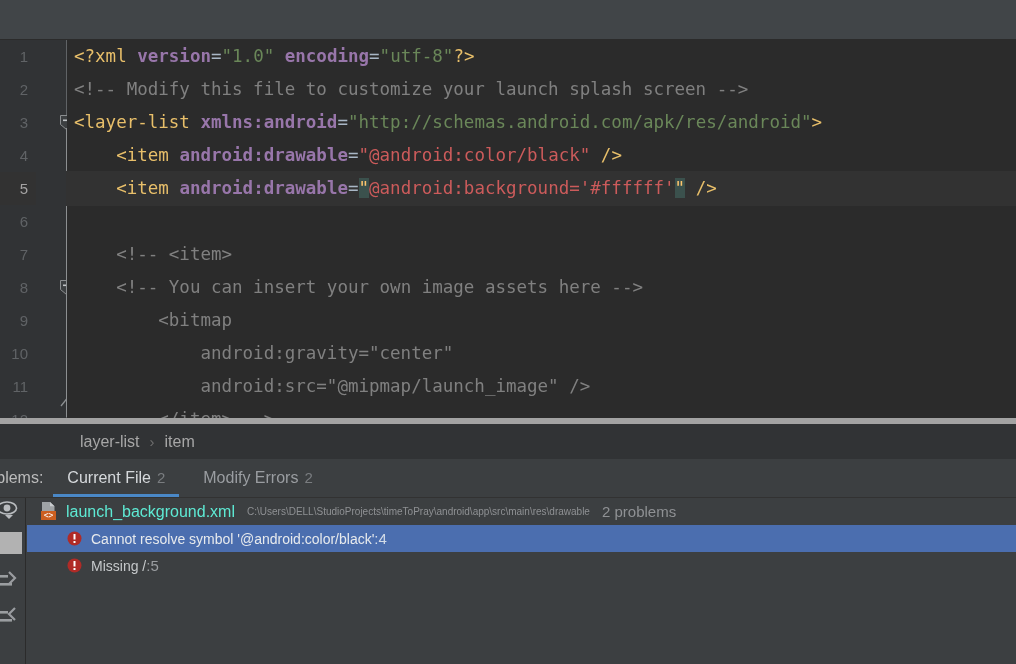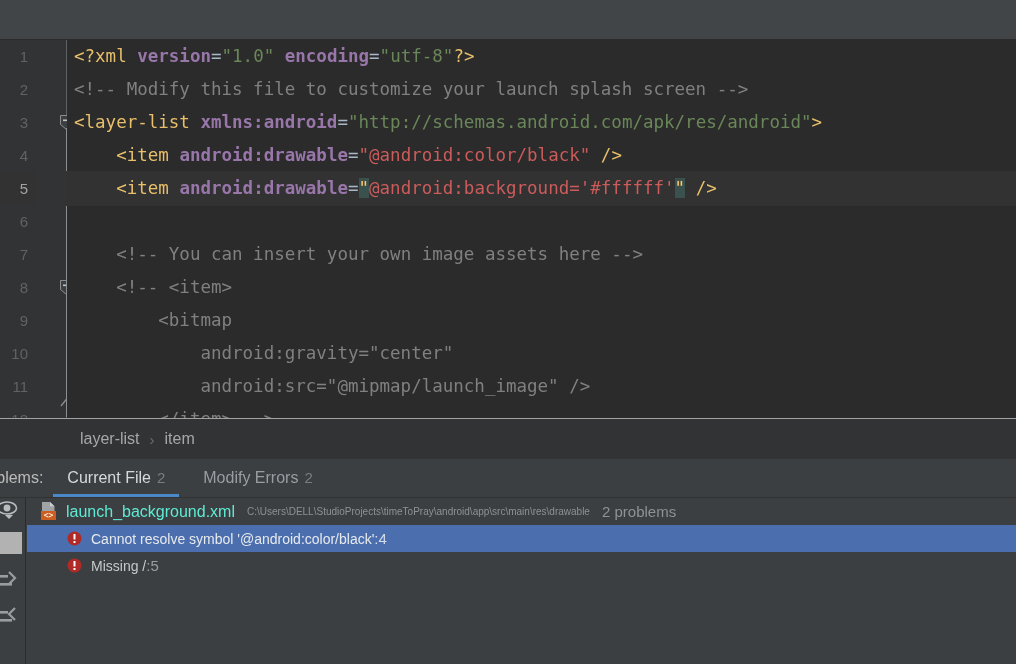--- a/index.html
+++ b/index.html
@@ -102,21 +102,21 @@
     left: 66px;
     width: 1px;
     background: #606366;
   }
 
   
   .breadcrumb {
     position: absolute; left: 0; top: 418px;
     width: 1016px; height: 41px;
     background: #313335;
-    border-top: 1px solid #a3a3a3;
+    border-top: 6px solid #a3a3a3;
     box-sizing: border-box;
     display: flex; align-items: center;
     padding-left: 80px;
   }
   .crumb {
     color: #a7a7a7;
     font-size: 16px;
     font-family: "Liberation Sans", sans-serif;
   }
   .crumb-sep {
@@ -303,22 +303,22 @@
           </div>
         </div>
     </div>
     <div class="code-area" id="code-area">
         <div class="line code-line"><span class="tag">&lt;?xml </span><span class="attr">version</span><span class="punct">=</span><span class="str">"1.0"</span><span class="punct"> </span><span class="attr">encoding</span><span class="punct">=</span><span class="str">"utf-8"</span><span class="tag">?&gt;</span></div>
         <div class="line code-line"><span class="comment">&lt;!-- Modify this file to customize your launch splash screen --&gt;</span></div>
         <div class="line code-line"><span class="tag">&lt;layer-list </span><span class="attr">xmlns:android</span><span class="punct">=</span><span class="str">"http://schemas.android.com/apk/res/android"</span><span class="tag">&gt;</span></div>
         <div class="line code-line"><span class="punct">    </span><span class="tag">&lt;item </span><span class="attr">android:drawable</span><span class="punct">=</span><span class="strerr">"@android:color/black"</span><span class="punct"> </span><span class="bracket">/&gt;</span></div>
         <div class="line code-line hl"><span class="punct">    </span><span class="tag">&lt;item </span><span class="attr">android:drawable</span><span class="punct">=</span><span class="match">"</span><span class="strerr">@android:background='#ffffff'</span><span class="match">"</span><span class="punct"> </span><span class="bracket">/&gt;</span></div>
         <div class="line code-line"></div>
+        <div class="line code-line"><span class="punct">    </span><span class="comment">&lt;!-- &lt;item&gt;</span></div>
         <div class="line code-line"><span class="punct">    </span><span class="comment">&lt;!-- You can insert your own image assets here --&gt;</span></div>
-        <div class="line code-line"><span class="punct">    </span><span class="comment">&lt;!-- &lt;item&gt;</span></div>
         <div class="line code-line"><span class="punct">        </span><span class="comment">&lt;bitmap</span></div>
         <div class="line code-line"><span class="punct">            </span><span class="comment">android:gravity="center"</span></div>
         <div class="line code-line"><span class="punct">            </span><span class="comment">android:src="@mipmap/launch_image" /&gt;</span></div>
         <div class="line code-line"><span class="punct">        </span><span class="comment">&lt;/item&gt; --&gt;</span></div>
       </div>
   </div>
 
   <div class="breadcrumb">
     <span class="crumb">layer-list</span>
     <span class="crumb-sep">›</span>

